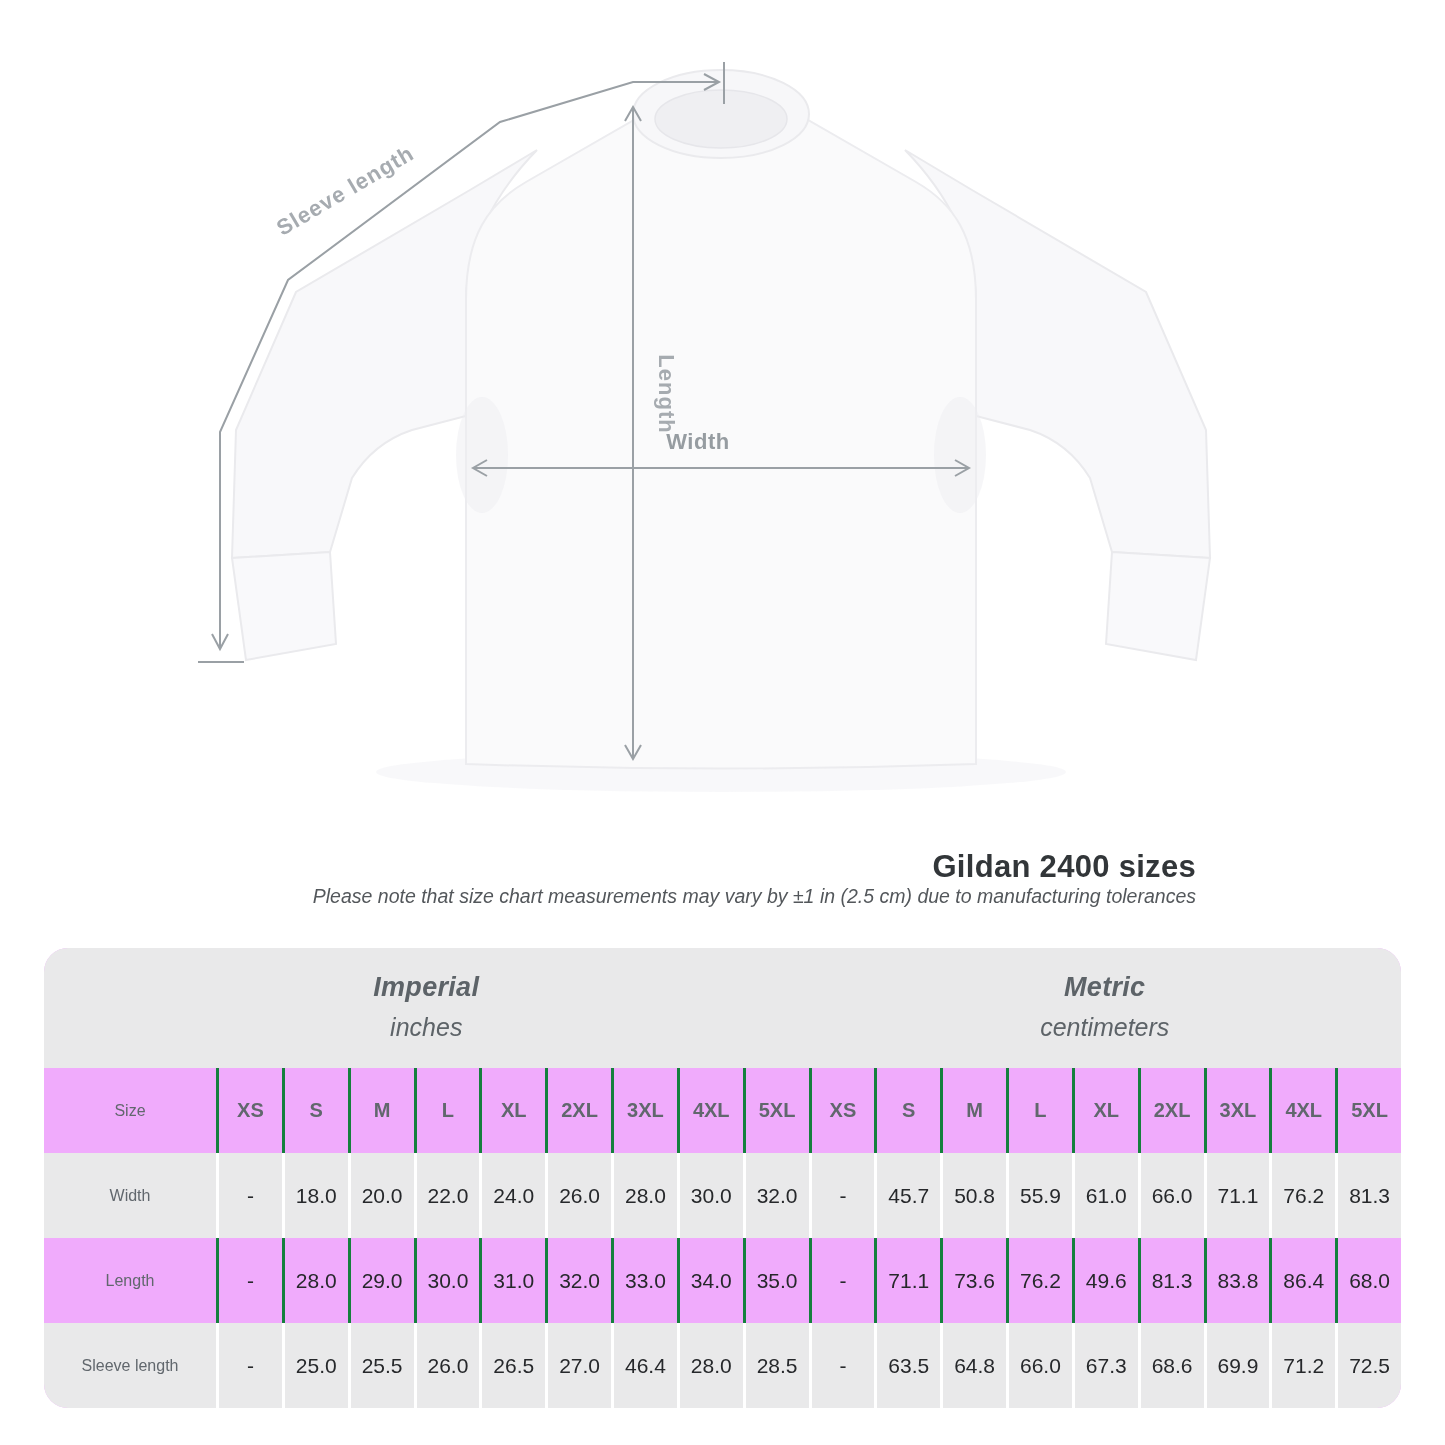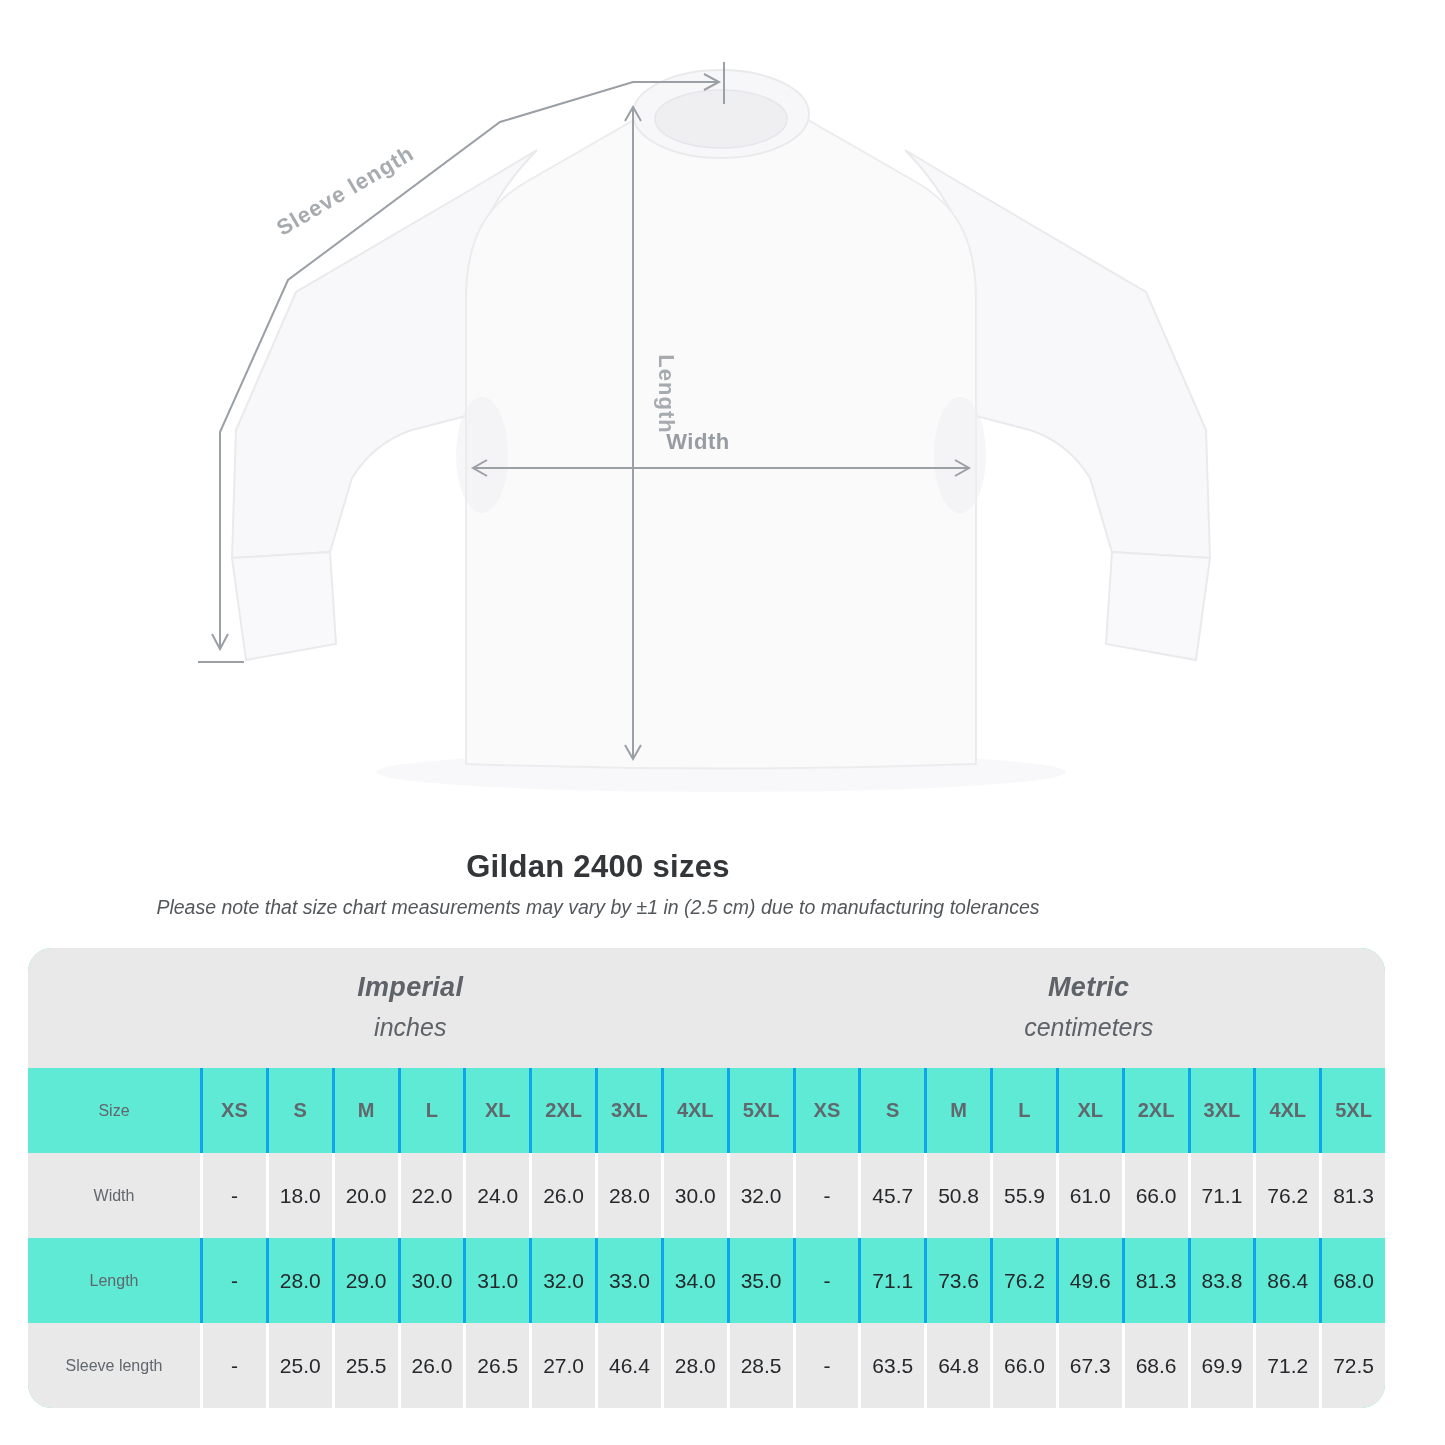--- a/index.html
+++ b/index.html
@@ -3,41 +3,41 @@
 <meta charset="utf-8">
 <style>
   * { margin:0; padding:0; box-sizing:border-box; }
   html,body { background:#ffffff; }
   .page {
     position:relative; width:1445px; height:1445px; background:#ffffff;
     font-family:"Liberation Sans", sans-serif; overflow:hidden;
   }
   .diagram { position:absolute; top:0; left:0; display:block; }
 
-  .heading { position:absolute; top:849px; left:0; width:1196px; text-align:center; }
+  .heading { position:absolute; top:849px; left:0; width:1196px; text-align:right; }
   .title { font-size:31px; font-weight:bold; color:#323639; letter-spacing:0.3px; }
-  .subtitle { margin-top:11px; font-size:19.5px; font-style:italic; color:#53575b; }
+  .subtitle { margin-top:0; font-size:19.5px; font-style:italic; color:#53575b; }
 
   .size-grid {
-    position:absolute; top:948px; left:28px; width:1357px;
+    position:absolute; top:948px; left:44px; width:1357px;
     display:grid;
     grid-template-columns:172px repeat(18, 1fr);
     grid-template-rows:120px repeat(4, 85px);
-    border-radius:24px; overflow:hidden; background:#5eead4;
+    border-radius:24px; overflow:hidden; background:#f0abfc;
   }
   .cell { display:flex; align-items:center; justify-content:center; font-size:21px; color:#26282b; }
   .band { grid-row:1; background:#e9e9ea; flex-direction:column; justify-content:flex-start; padding-top:24px; }
   .band.imp { grid-column:1 / span 10; }
   .band.met { grid-column:11 / span 9; }
   .band-title { font-size:27px; font-weight:bold; font-style:italic; color:#5d6368; letter-spacing:0.3px; }
   .band-unit { margin-top:10px; font-size:25px; font-style:italic; color:#5d6368; }
   .slate { color:#61676d; font-weight:bold; font-size:20px; }
   .row-label { font-weight:normal; color:#61676d; font-size:16px; }
   .bg-gray { background:#e9e9ea; }
-  .sep-l { border-left:3px solid #0ea5e9; }
+  .sep-l { border-left:3px solid #15803d; }
   .sep-w { border-left:3px solid #ffffff; }
 </style>
 </head>
 <body>
 
 <div class="page">
 
   <svg class="diagram" width="1445" height="835" viewBox="0 0 1445 835">
     <g>
 

